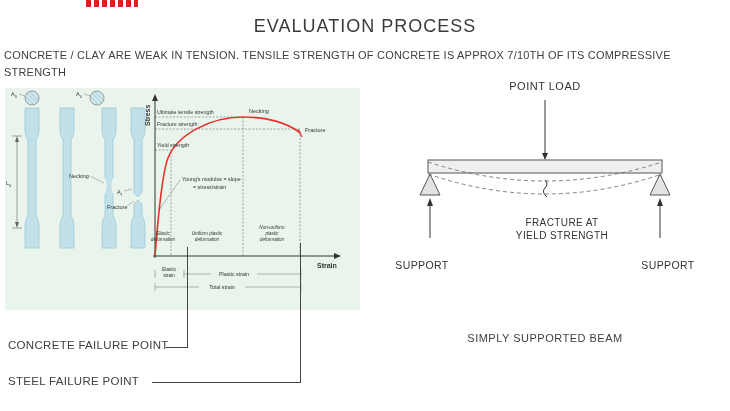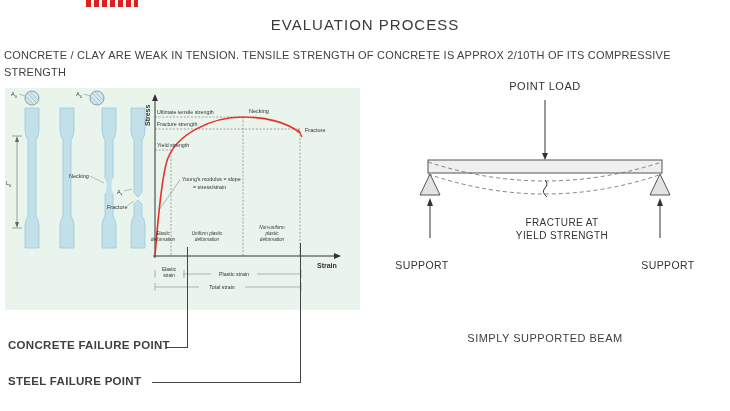--- a/index.html
+++ b/index.html
@@ -4,43 +4,43 @@
 <style>
   html,body{margin:0;padding:0}
   body{
     width:730px;height:411px;position:relative;overflow:hidden;
     background:#ffffff;color:#3f3f3f;
     font-family:"Liberation Sans", sans-serif;
   }
   .abs{position:absolute}
   .title{
     left:0;top:16px;width:730px;text-align:center;
-    font-size:15px;letter-spacing:1px;color:#3a3a3a;
+    font-size:18px;letter-spacing:1px;color:#3a3a3a;
   }
   .subtitle{
     left:4px;top:47px;width:700px;
     font-size:11px;line-height:1.5;letter-spacing:.2px;color:#3f3f3f;
   }
   .figure{background:#e8f4ec}
   .callout{
-    font-size:11.5px;letter-spacing:.3px;color:#3f3f3f;white-space:nowrap;font-weight:bold;
+    font-size:11.5px;letter-spacing:.3px;color:#3f3f3f;white-space:nowrap;
   }
   .connline{background:#444}
   .caption{
     font-size:11px;letter-spacing:.5px;color:#3f3f3f;text-align:center;
   }
   svg text{fill:#333}
 </style>
 </head>
 <body>
 
 <div class="abs" style="left:86px;top:0;width:52px;height:7px;overflow:hidden;background:repeating-linear-gradient(90deg,#e01e1e 0 5px,#ffffff 5px 8px)"></div>
 
 <div class="abs title">EVALUATION PROCESS</div>
-<div class="abs subtitle">CONCRETE / CLAY ARE WEAK IN TENSION. TENSILE STRENGTH OF CONCRETE IS APPROX 2/10TH OF ITS COMPRESSIVE STRENGTH</div>
+<div class="abs subtitle">CONCRETE / CLAY ARE WEAK IN TENSION. TENSILE STRENGTH OF CONCRETE IS APPROX 7/10TH OF ITS COMPRESSIVE STRENGTH</div>
 
 <div class="abs figure" style="left:5px;top:88px;width:355px;height:222px;">
 <svg width="355" height="222" viewBox="0 0 355 222">
 
   <g fill="#c2e0ea" stroke="#9ccadb" stroke-width="0.8">
     <path d="M20,20 H34 V42 Q34,48 31,52 V128 Q34,132 34,138 V160 H20 V138 Q20,132 23,128 V52 Q20,48 20,42 Z"></path>
     <path d="M55,20 H69 V42 Q69,48 66,52 V128 Q69,132 69,138 V160 H55 V138 Q55,132 58,128 V52 Q55,48 55,42 Z"></path>
     <path d="M97,20 H111 V42 Q111,48 108,52 V128 Q111,132 111,138 V160 H97 V138 Q97,132 100,128 V52 Q97,48 97,42 Z"></path>
     <path d="M126,20 H140 V42 Q140,48 137,52 V104 L133,109 L129,105 V52 Q126,48 126,42 Z"></path>
     <path d="M129,116 L133,112 L137,116 V128 Q140,132 140,138 V160 H126 V138 Q126,132 129,128 Z"></path>

